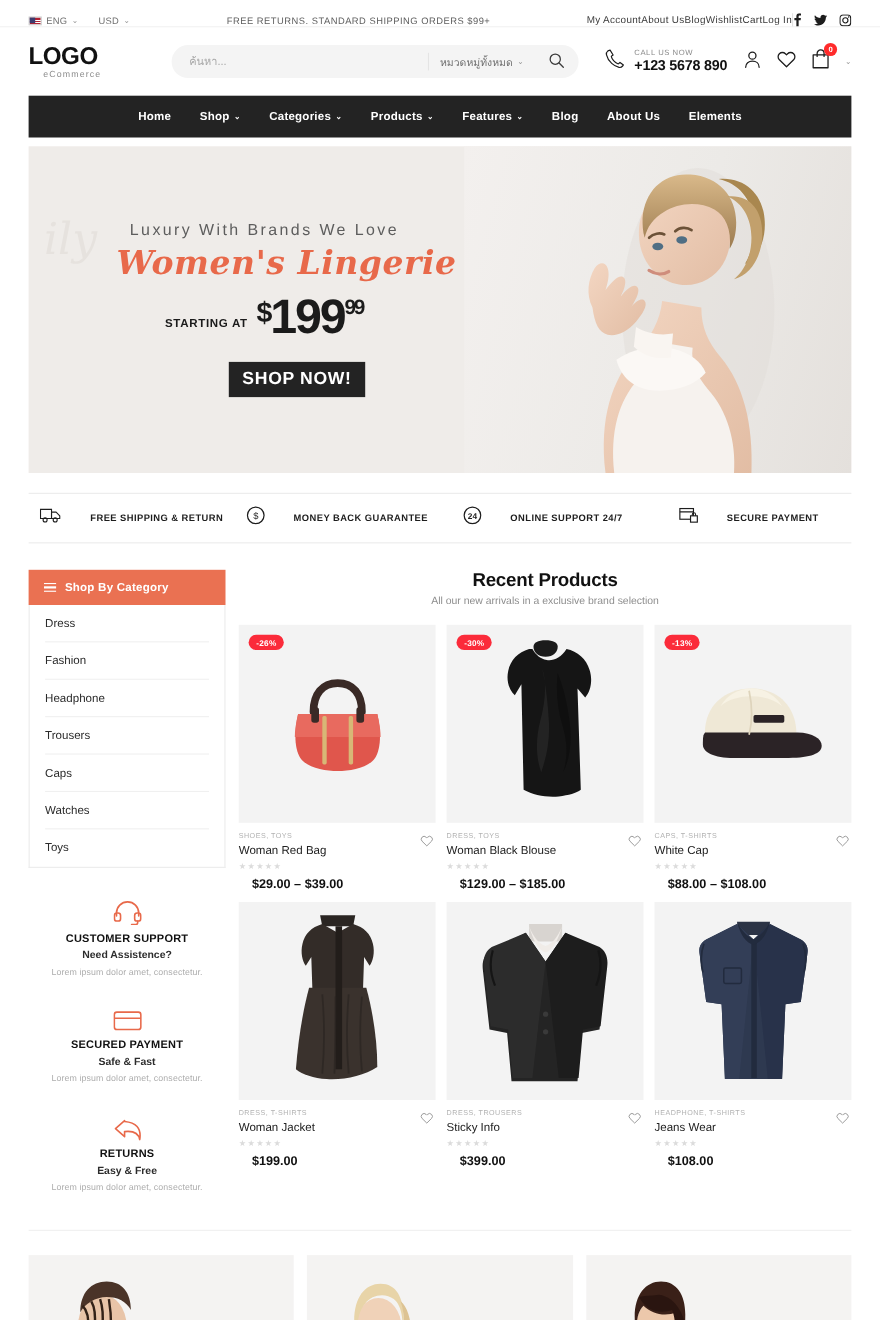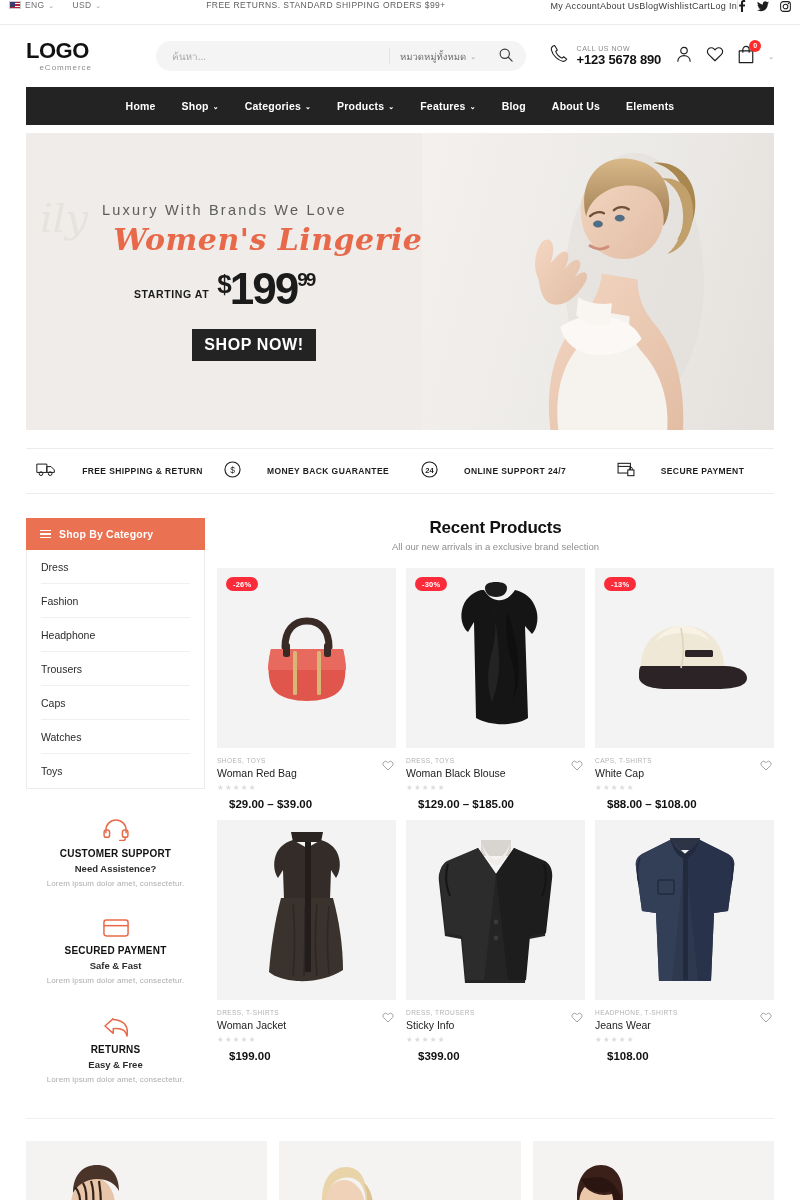--- a/index.html
+++ b/index.html
@@ -10,22 +10,22 @@
     color: #1d1d1d;
     -webkit-font-smoothing: antialiased;
   }
   .page { width: 800px; position: relative; overflow: hidden; }
 
   
   .topbar {
     height: 25px;
     border-bottom: 1px solid #ededed;
     display: flex;
-    align-items: flex-start;
-    padding: 0 9px;
+    align-items: flex-end;
+    padding: 0 26px;
     font-size: 8.5px;
     color: #6f6f6f;
     letter-spacing: .3px;
   }
   .topbar-left { display: flex; align-items: center; gap: 18px; }
   .tb-item { display: flex; align-items: center; gap: 4px; cursor: pointer; white-space: nowrap; }
   .flag {
     width: 12px; height: 8px; display: inline-block; position: relative;
     background: linear-gradient(#b22234 0 14%, #fff 14% 28%, #b22234 28% 42%, #fff 42% 57%, #b22234 57% 71%, #fff 71% 85%, #b22234 85% 100%);
     border: .5px solid #ccc;
@@ -101,30 +101,29 @@
     color: #fff; font-size: 10.5px; font-weight: 700; letter-spacing: .2px;
     display: flex; align-items: center; gap: 4px; cursor: pointer;
   }
   .nav-item .caret { color: #fff; font-size: 7px; }
 
   
   .herowrap { padding: 8px 26px 0; }
   .hero {
     height: 297px; background: #efece9; display: flex; position: relative; overflow: hidden;
   }
-  .hero-left { width: 53%; display: flex; flex-direction: column; justify-content: center; padding-left: 24px; }
+  .hero-left { width: 53%; display: flex; flex-direction: column; justify-content: center; padding-left: 40px; }
   .hero-sub {
     font-size: 14.5px; color: #5d5d5d; letter-spacing: 2.2px; font-weight: 400;
     margin-left: 52px;
   }
   .hero-title {
     font-size: 30px; color: #e8694a; font-family: "DejaVu Serif", serif;
     font-style: italic; font-weight: 700; letter-spacing: .5px; margin-top: 4px;
     margin-left: 40px;
-    text-align: right;
   }
   .hero-price { display: flex; align-items: flex-end; gap: 8px; margin-top: 12px; margin-left: 84px; }
   .starting { font-size: 10.5px; font-weight: 700; letter-spacing: .6px; color: #1b1b1b; padding-bottom: 9px; }
   .price-main { font-size: 44px; font-weight: 800; color: #1b1b1b; line-height: .9; letter-spacing: -2px; display: flex; align-items: flex-start; }
   .price-dollar { font-size: 26px; line-height: 1; margin-top: 2px; }
   .price-cents { font-size: 19px; font-weight: 800; margin-top: 2px; }
   .shop-now {
     margin-top: 20px; margin-left: 142px; width: 124px; height: 32px; background: #232323;
     color: #fff; font-size: 16px; font-weight: 700; letter-spacing: .6px;
     display: flex; align-items: center; justify-content: center; cursor: pointer; border: none;

